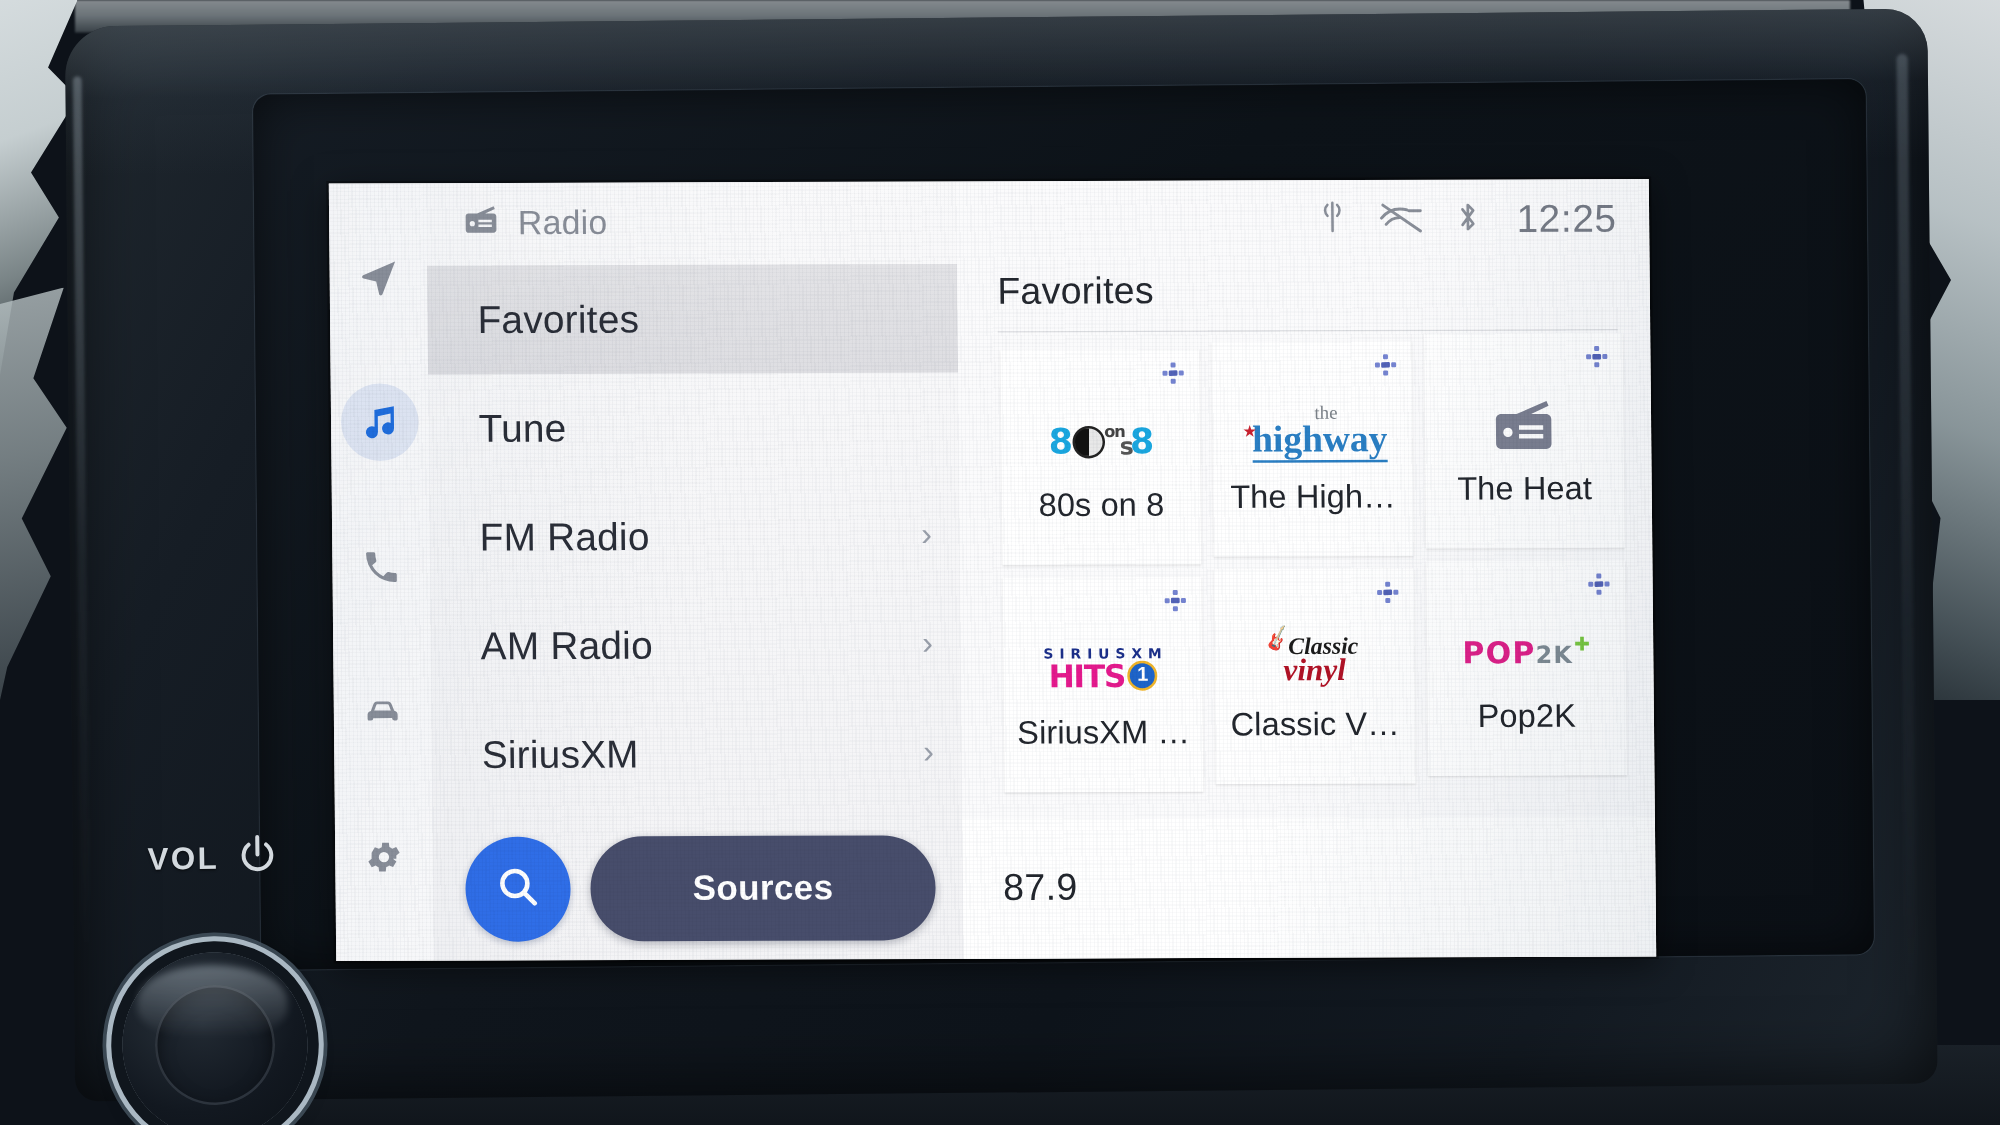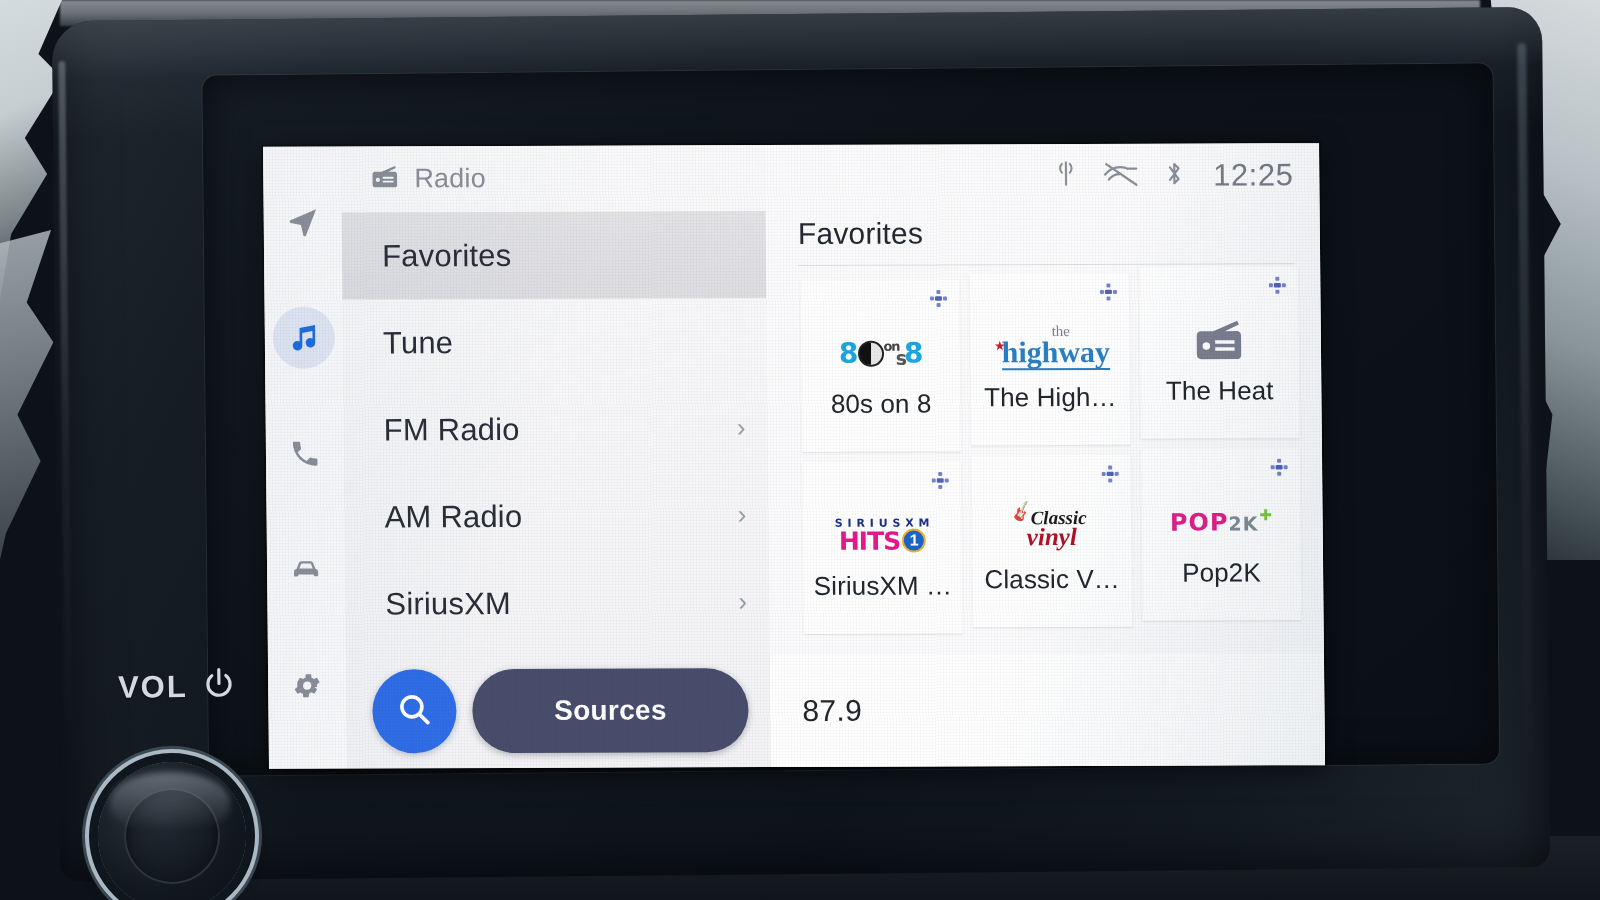--- a/index.html
+++ b/index.html
@@ -334,21 +334,21 @@
 
   
   #vol-label {
     position: absolute;
     left: 118px; top: 666px;
     display: flex; align-items: center; gap: 12px;
     color: #cfd6dc;
     transform: rotate(-0.8deg);
   }
   #vol-label .vtxt {
-    font-size: 31px;
+    font-size: 25px;
     letter-spacing: 2px;
     font-weight: bold;
     color: #d3d9de;
     text-shadow: 0 1px 2px rgba(0,0,0,.6);
   }
   #knob {
     position: absolute;
     left: 98px; top: 762px;
     width: 148px; height: 148px;
     border-radius: 50%;

